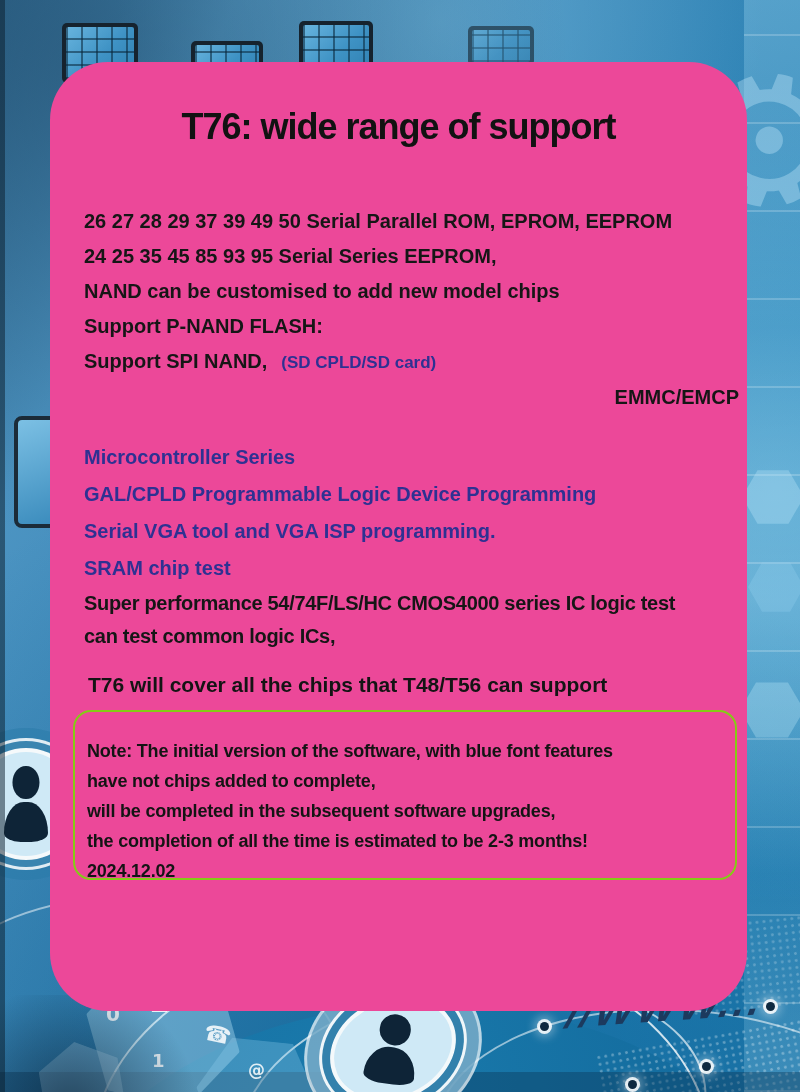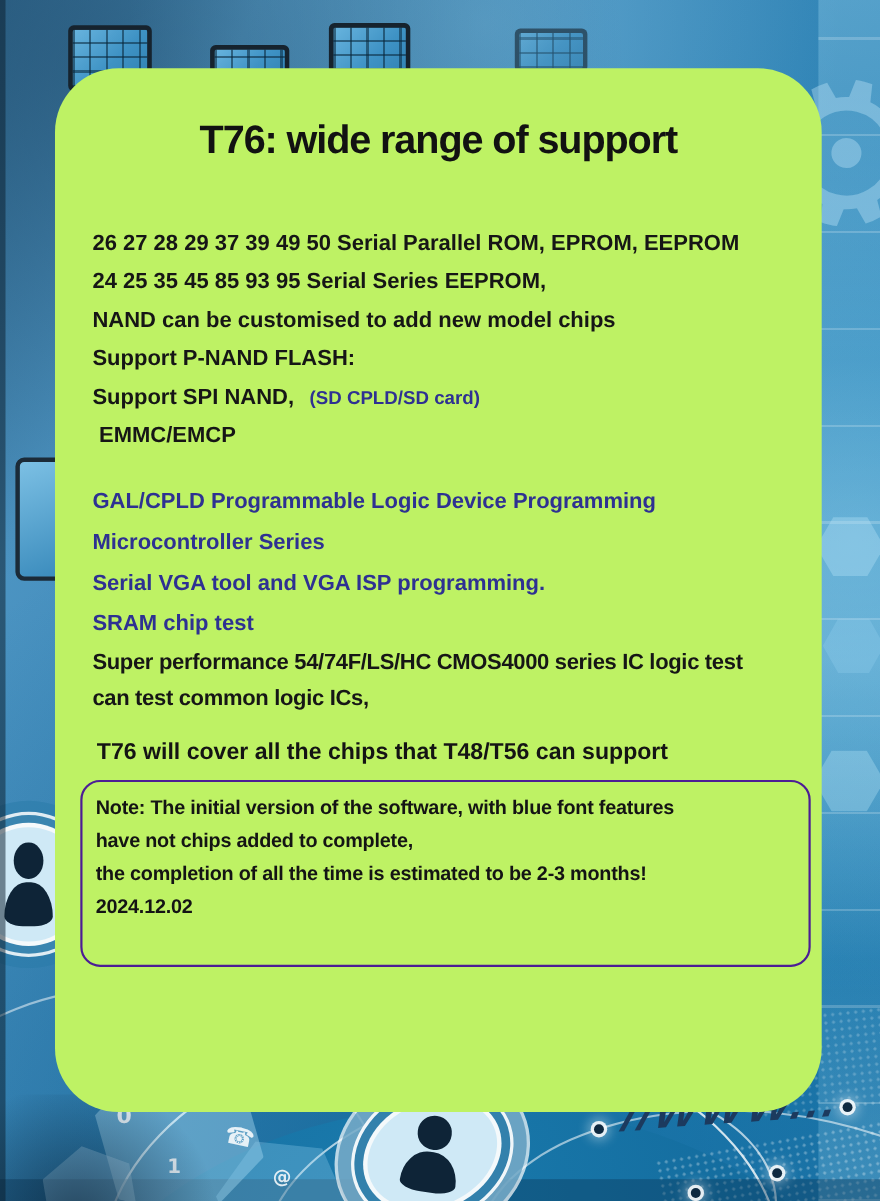--- a/index.html
+++ b/index.html
@@ -103,36 +103,36 @@
     background-size:7px 7px; }
   .ht1 { left:600px; top:1034px; width:230px; height:80px; transform:rotate(-10deg); }
   .ht2 { left:688px; top:920px; width:120px; height:92px; transform:rotate(-6deg); opacity:.4; }
   .dark-corner { position:absolute; left:-90px; top:995px; width:320px; height:230px; z-index:2;
     background:radial-gradient(circle, rgba(8,28,46,.62), transparent 65%); }
   .www-text { position:absolute; left:568px; top:984px; z-index:2;
     font-size:41px; font-style:italic; letter-spacing:3px; color:#1c3a5e;
     transform:skewX(-14deg) rotate(-4deg); }
   
   .card { position:absolute; left:50px; top:62px; width:697px; height:949px; z-index:10;
-    background:#bef264; border-radius:58px; }
+    background:#ec4899; border-radius:58px; }
   .card-title { margin-top:44px; text-align:center; font-size:36px; letter-spacing:-1px;
     color:#121212; white-space:nowrap; }
   .tblock { margin-left:34px; margin-right:8px; color:#161616; }
   .tblock .line { white-space:nowrap; }
   .support-block { margin-top:56px; font-size:20px; }
   .support-block .line { line-height:35px; }
   .spi-blue { font-size:17px; color:#2e3192; margin-left:14px; }
-  .emmc { padding-left:6px; }
+  .emmc { padding-left:6px;text-align:right; }
   .blue-block { margin-top:24px; font-size:20px; color:#2e3192; }
   .blue-block .line { line-height:37px; }
   .logic-block { font-size:20px; letter-spacing:-0.3px; }
   .logic-block .line { line-height:33px; }
   .coverage { margin-top:20px; margin-left:38px; font-size:21px; color:#141414; white-space:nowrap; }
   .note-box { margin:13px 10px 0 23px; height:170px; overflow:hidden;
-    border:2px solid #4c1d95; border-radius:18px; padding:8px 10px 9px 12px;
+    border:2px solid #84cc16; border-radius:18px; padding:24px 10px 9px 12px;
     font-size:18px; color:#141414; }
   .note-box .line { line-height:30px; white-space:nowrap; letter-spacing:-0.2px; }
 </style>
 </head>
 <body>
 
 <div id="canvas">
 
   <div class="bg-base"></div>
 
@@ -212,34 +212,35 @@
       <div class="line">24 25 35 45 85 93 95 Serial Series EEPROM,</div>
       <div class="line">NAND can be customised to add new model chips</div>
       <div class="line">Support P-NAND FLASH:</div>
       <div class="line">
         <span>Support SPI NAND,</span><span class="spi-blue">(SD CPLD/SD card)</span>
       </div>
       <div class="line emmc">EMMC/EMCP</div>
     </div>
 
     <div class="tblock blue-block">
+      <div class="line">Microcontroller Series</div>
       <div class="line">GAL/CPLD Programmable Logic Device Programming</div>
-      <div class="line">Microcontroller Series</div>
       <div class="line">Serial VGA tool and VGA ISP programming.</div>
       <div class="line">SRAM chip test</div>
     </div>
 
     <div class="tblock logic-block">
       <div class="line">Super performance 54/74F/LS/HC CMOS4000 series IC logic test</div>
       <div class="line">can test common logic ICs,</div>
     </div>
 
     <div class="coverage">T76 will cover all the chips that T48/T56 can support</div>
 
     <div class="note-box">
       <div class="line">Note: The initial version of the software, with blue font features</div>
       <div class="line">have not chips added to complete,</div>
+      <div class="line">will be completed in the subsequent software upgrades,</div>
       <div class="line">the completion of all the time is estimated to be 2-3 months!</div>
       <div class="line">2024.12.02</div>
     </div>
 
   </div>
 </div>
 
 </body></html>

